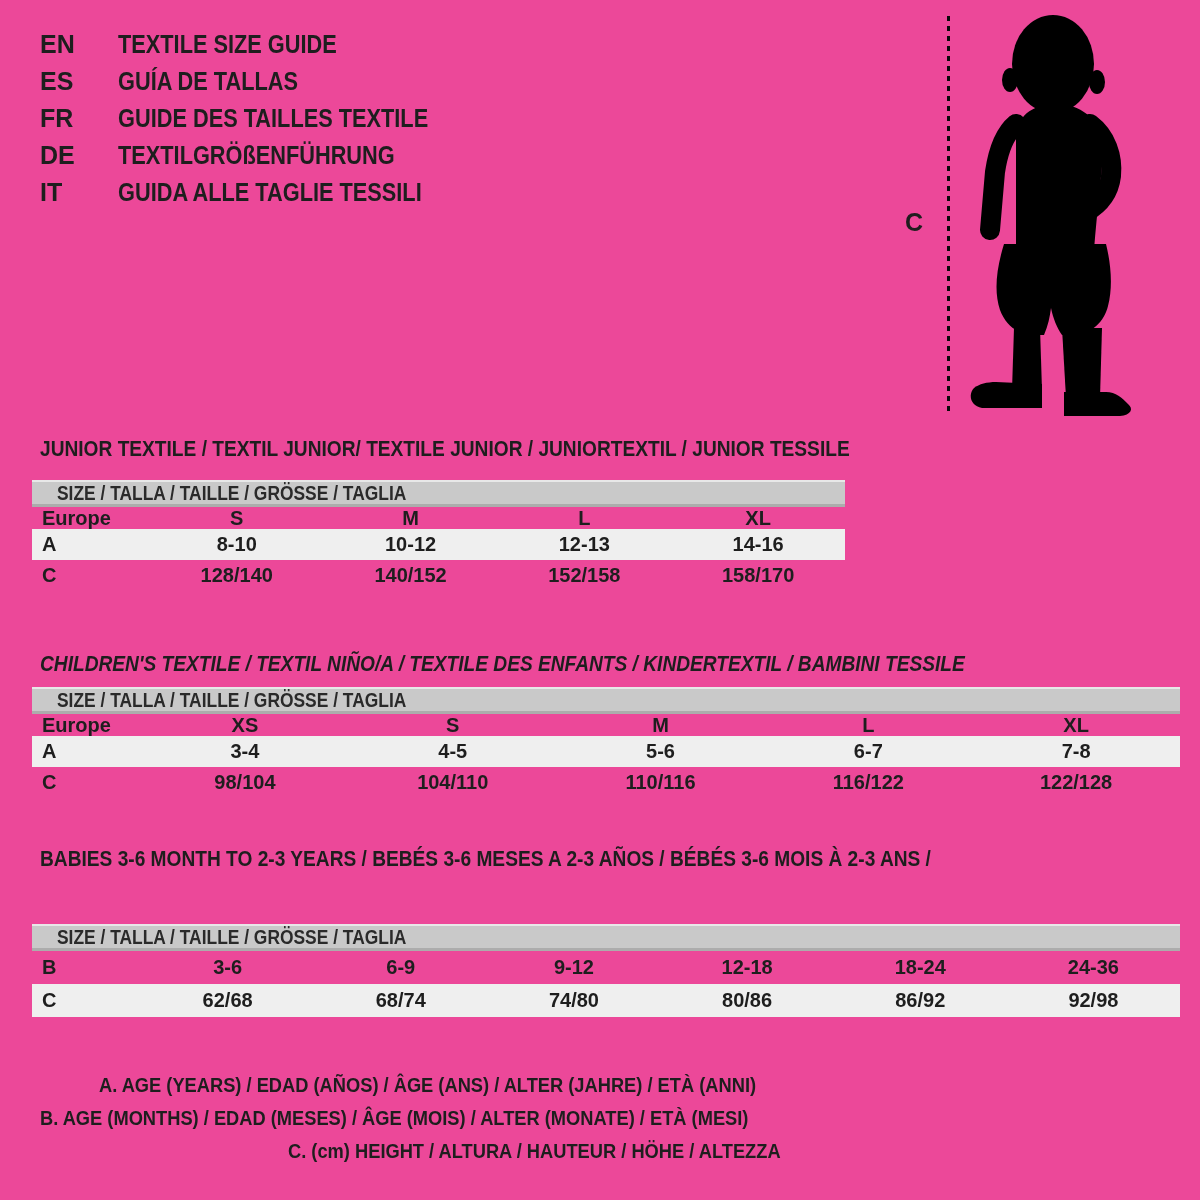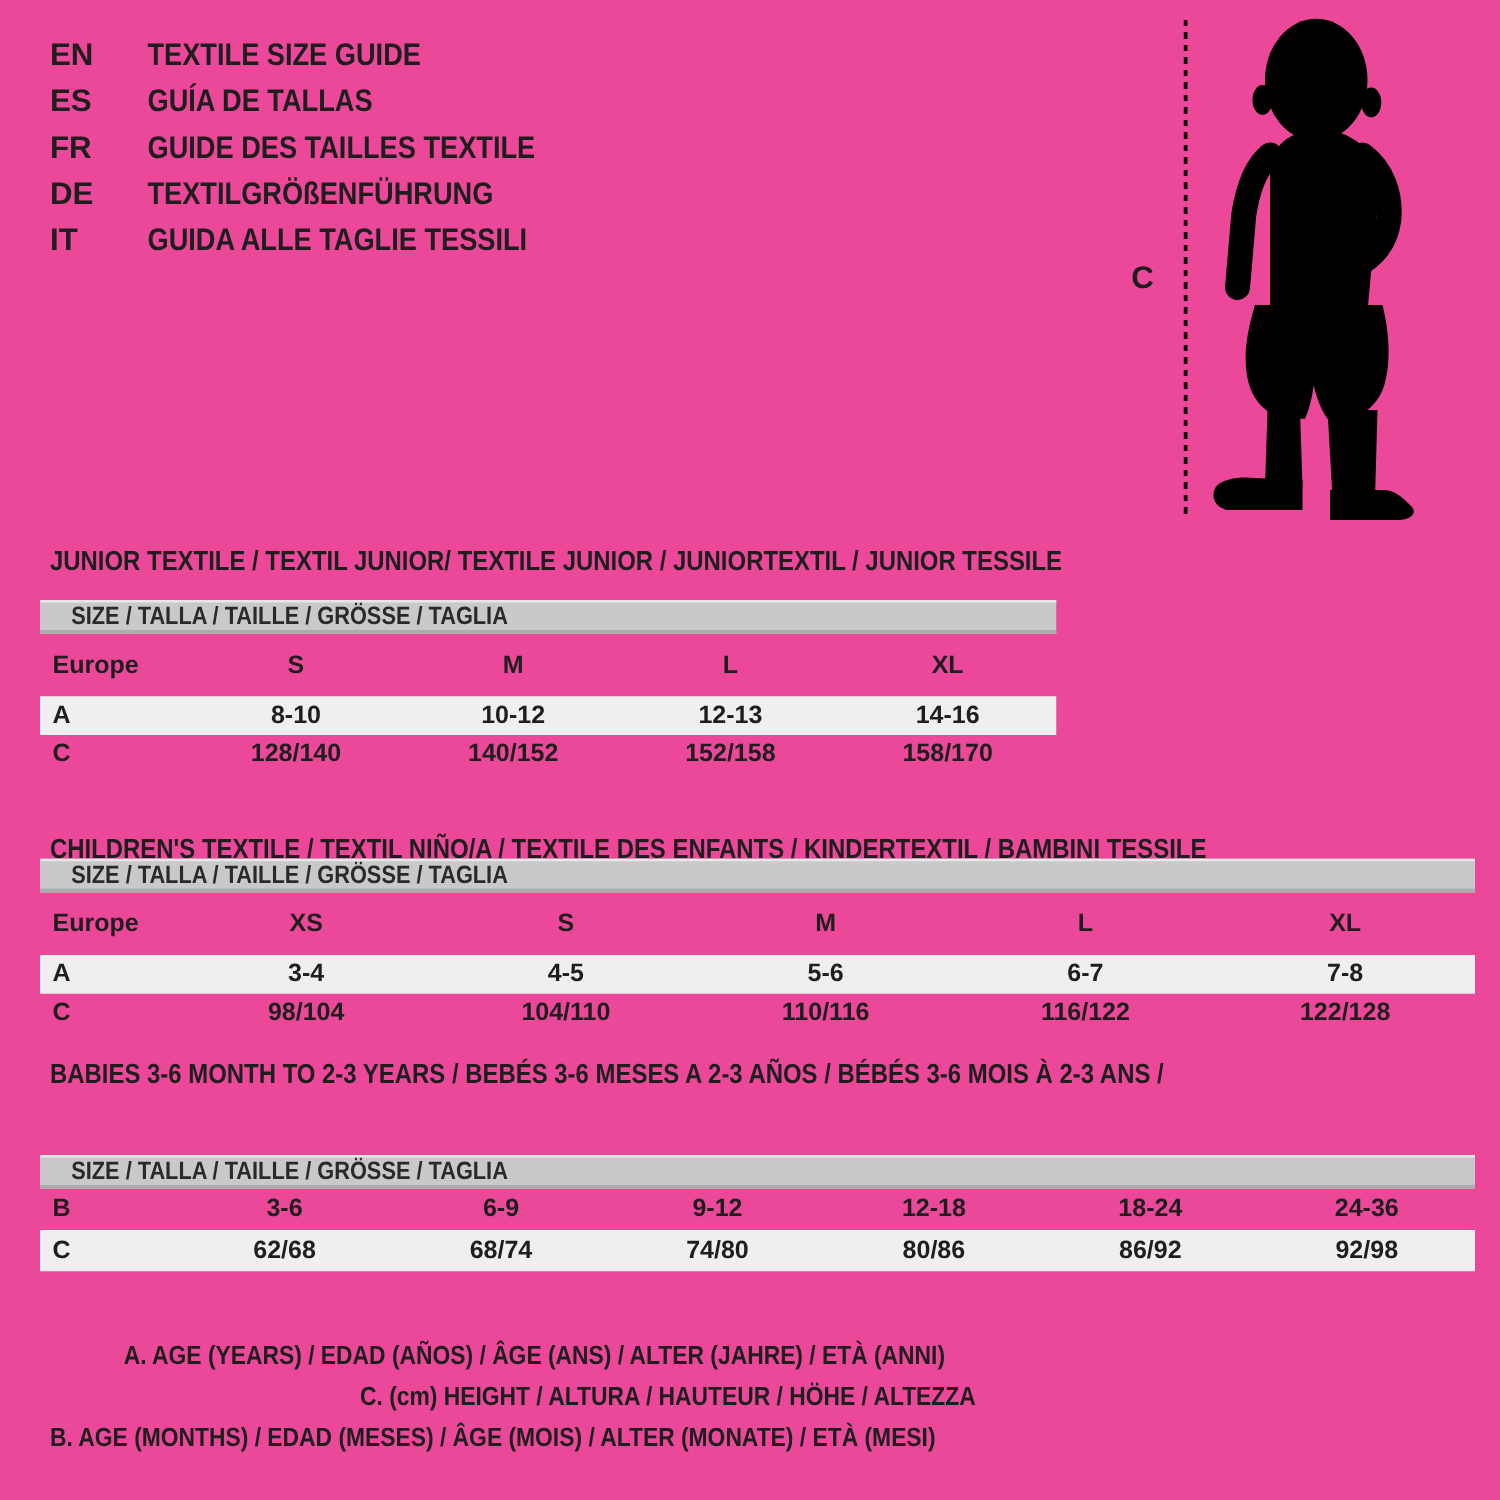--- a/index.html
+++ b/index.html
@@ -27,21 +27,21 @@
   .sec-title { position:absolute; left:40px; font-size:22px; line-height:32px; }
 
   
   .tbl { position:absolute; left:32px; }
   .size-bar {
     height:22px; line-height:22px; background:#c9c9c9;
     border-top:2px solid #e8e8e8; border-bottom:3px solid #acacac;
     padding-left:25px; font-size:20px; color:#2a2a2a;
   }
   .trow { display:grid; align-items:center; font-size:20px; height:31px; }
-  .trow.hdr { height:50px; }
+  .trow.hdr { height:22px; }
   .trow.h33 { height:33px; }
   .trow.shaded { background:#efefef; }
   .trow .lbl { text-align:left; padding-left:10px; }
   .trow .val { text-align:center; }
   .cols-junior { grid-template-columns:14.5% repeat(4,1fr); }
   .cols-child  { grid-template-columns:9.5% repeat(5,1fr); }
   .cols-baby   { grid-template-columns:9.5% repeat(6,1fr); }
 
   
   .legend { position:absolute; left:40px; top:1068px; }
@@ -116,21 +116,21 @@
     </div>
     <div class="trow cols-junior">
       <span class="lbl">C</span>
       <span class="val">128/140</span>
       <span class="val">140/152</span>
       <span class="val">152/158</span>
       <span class="val">158/170</span>
     </div>
   </div>
 
-  <div class="sec-title" style="top:663px;">
+  <div class="sec-title" style="top:648px;font-style:italic;">
     <span class="cond">CHILDREN'S TEXTILE / TEXTIL NIÑO/A / TEXTILE DES ENFANTS / KINDERTEXTIL / BAMBINI TESSILE</span>
   </div>
   <div class="tbl" style="top:687px; width:1148px;">
     <div class="size-bar">
       <span class="cond">SIZE / TALLA / TAILLE / GRÖSSE / TAGLIA</span>
     </div>
     <div class="trow hdr cols-child">
       <span class="lbl">Europe</span>
       <span class="val">XS</span>
       <span class="val">S</span>
@@ -178,17 +178,17 @@
       <span class="val">68/74</span>
       <span class="val">74/80</span>
       <span class="val">80/86</span>
       <span class="val">86/92</span>
       <span class="val">92/98</span>
     </div>
   </div>
 
   <div class="legend">
     <div class="legend-line"><span class="cond">A. AGE (YEARS) / EDAD (AÑOS) / ÂGE (ANS) / ALTER (JAHRE) / ETÀ (ANNI)</span></div>
+    <div class="legend-line"><span class="cond">B. AGE (MONTHS) / EDAD (MESES) / ÂGE (MOIS) / ALTER (MONATE) / ETÀ (MESI)</span></div>
     <div class="legend-line"><span class="cond">C. (cm) HEIGHT / ALTURA / HAUTEUR / HÖHE / ALTEZZA</span></div>
-    <div class="legend-line"><span class="cond">B. AGE (MONTHS) / EDAD (MESES) / ÂGE (MOIS) / ALTER (MONATE) / ETÀ (MESI)</span></div>
   </div>
 
 </div>
 
 </body></html>

